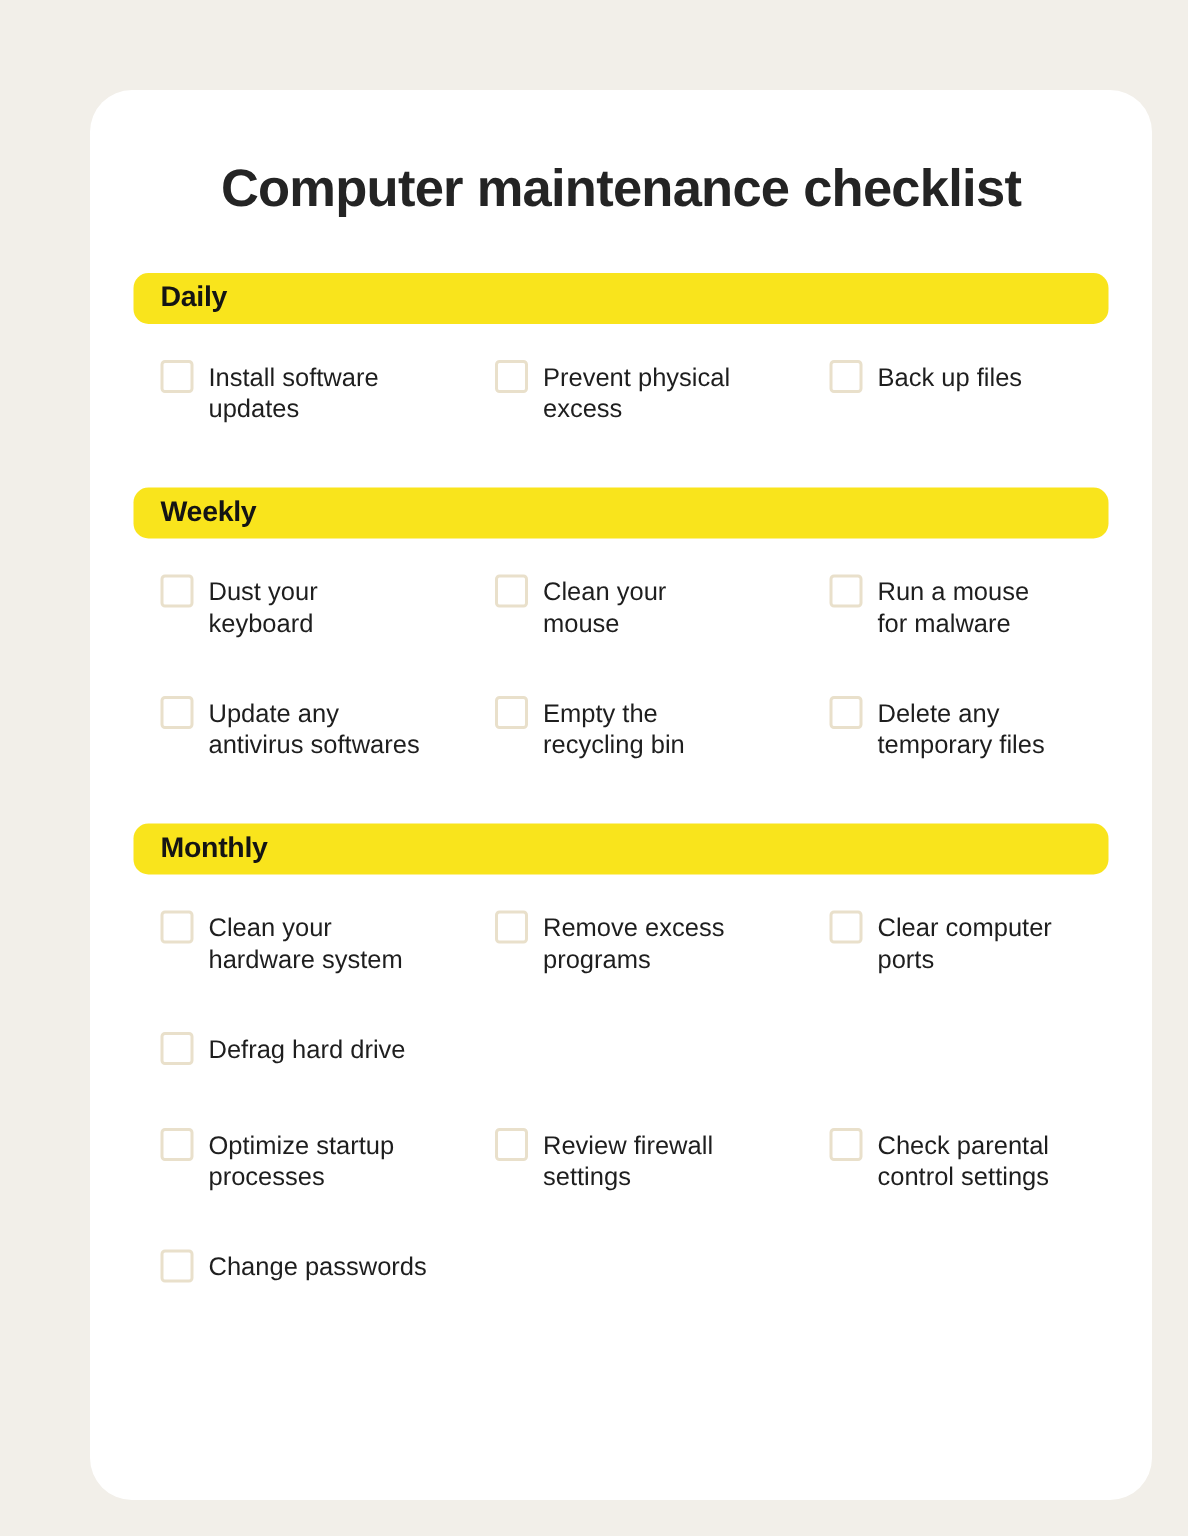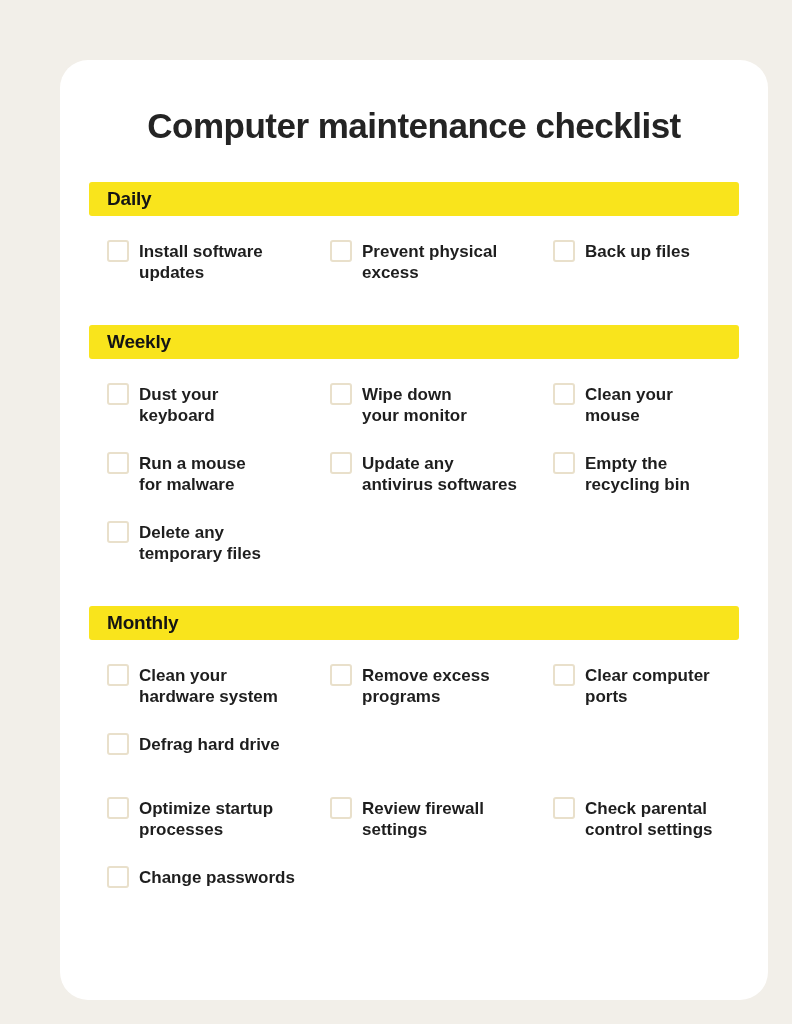--- a/index.html
+++ b/index.html
@@ -26,38 +26,37 @@
     font-weight: 800;
     letter-spacing: -0.5px;
     color: var(--text-strong, #242424);
     margin-bottom: 36px;
   }
   .section { margin-bottom: 42px; }
   .section:last-child { margin-bottom: 0; }
   .section-bar {
     height: 34px;
     background: var(--accent, #F9E41C);
-    border-radius: 3px;
+    border-radius: 10px;
     display: flex;
     align-items: center;
     padding-left: 18px;
     margin-bottom: 24px;
   }
   .section-label {
     font-size: 19px;
     font-weight: 700;
     color: #141414;
     letter-spacing: -0.2px;
   }
   .items-grid {
     display: grid;
     grid-template-columns: 223px 223px 1fr;
-    row-gap: 26px;
+    row-gap: 38px;
     margin-left: 18px;
-    font-weight: bold;
   }
   .item {
     display: flex;
     align-items: flex-start;
   }
   .checkbox {
     width: 22px; height: 22px;
     flex: 0 0 22px;
     background: #FFFFFF;
     border: 2px solid var(--checkbox-border, #E9E0CB);
@@ -106,25 +105,20 @@
 
     <div class="section">
       <div class="section-bar">
         <span class="section-label">Weekly</span>
       </div>
       <div class="items-grid">
         <div class="item">
           <span class="checkbox"></span>
           <span class="item-label">Dust your
 keyboard</span>
-        </div>
-        <div class="item">
-          <span class="checkbox"></span>
-          <span class="item-label">Wipe down
-your monitor</span>
         </div>
         <div class="item">
           <span class="checkbox"></span>
           <span class="item-label">Clean your
 mouse</span>
         </div>
         <div class="item">
           <span class="checkbox"></span>
           <span class="item-label">Run a mouse
 for malware</span>

